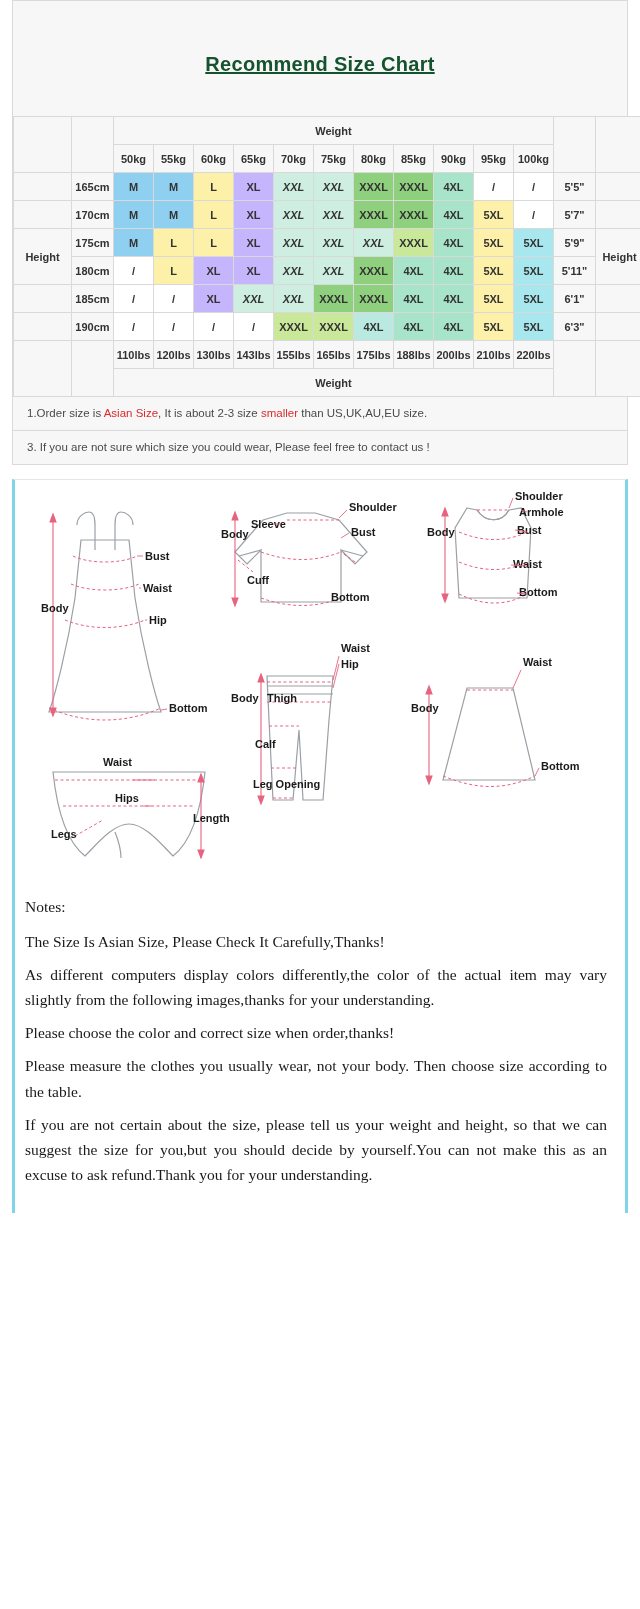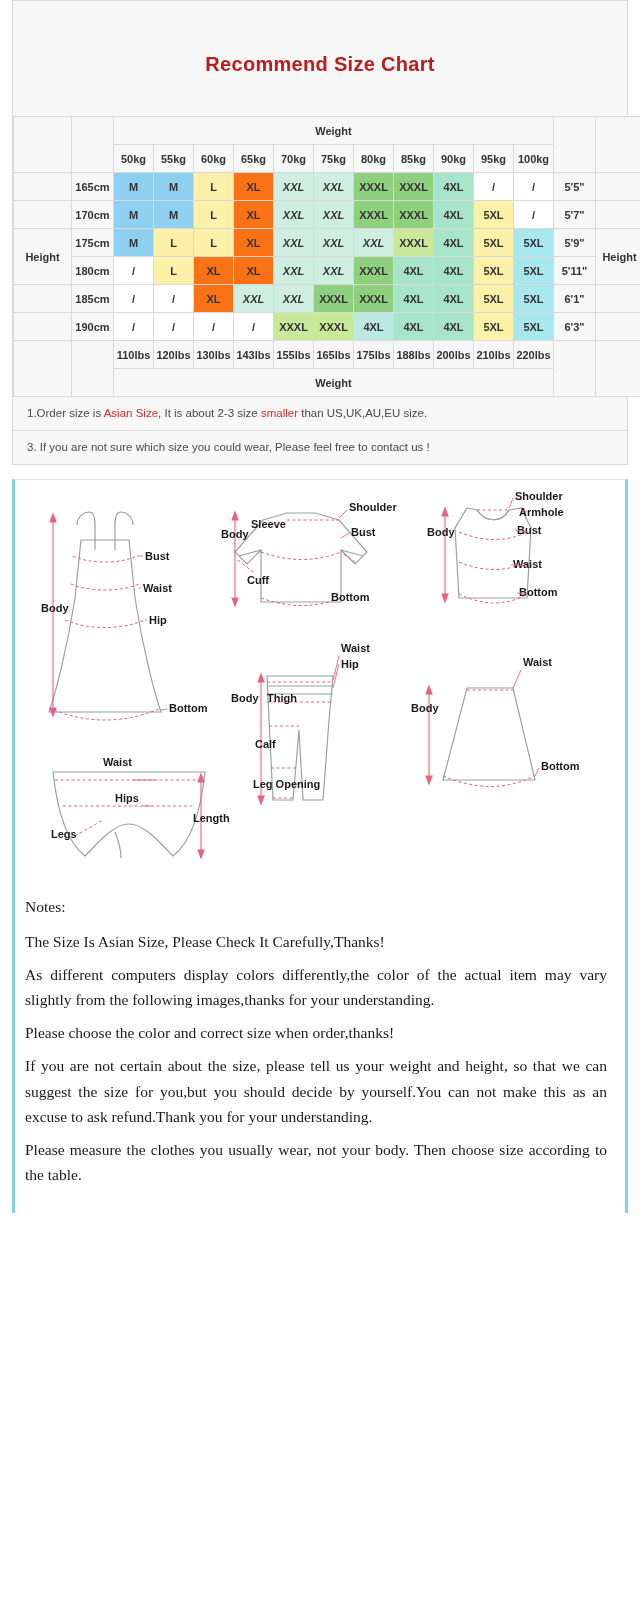--- a/index.html
+++ b/index.html
@@ -17,23 +17,24 @@
     width: 616px;
     margin: 0 auto;
     background: #f7f7f7;
     border: 1px solid #d9d9d9;
     border-bottom: none;
   }
   .chart-title {
     text-align: center;
     font-size: 20px;
     font-weight: bold;
-    color: #b91c1c;
+    color: #14532d;
     padding: 52px 0 40px 0;
     letter-spacing: 0.3px;
+    text-decoration: underline;
   }
   table.size {
     border-collapse: collapse;
     width: 616px;
     background: #f7f7f7;
     font-size: 11px;
     table-layout: fixed;
   }
   table.size td {
     border: 1px solid #d9d9d9;
@@ -43,21 +44,21 @@
     font-weight: bold;
     color: #333;
     padding: 0;
   }
   td.blank { background: #f7f7f7; border-color: #d9d9d9; }
   td.hdr { background: #f7f7f7; font-weight: bold; margin-left: 19px; }
   td.axis-label { background: #f7f7f7; font-weight: bold; font-size: 11px; }
   td.side { background: #f7f7f7; font-weight: bold; }
   .c-blue   { background: #8fd0f0; }
   .c-yellow { background: #fdf0a8; }
-  .c-pink   { background: #f97316; }
+  .c-pink   { background: #c4b5fd; }
   .c-mint   { background: #cdeee0; font-style: italic; }
   .c-green  { background: #8fd07e; }
   .c-teal   { background: #a8e4c9; }
   .c-cyan   { background: #a9e7ef; }
   .c-white  { background: #ffffff; }
   .c-lime   { background: #c9e89a; }
   .c-aqua   { background: #b9e9e0; }
 
   
   .notes-rows { width: 616px; margin: 0 auto; }
@@ -447,17 +448,17 @@
         <line x1="136" y1="326" x2="128" y2="326"></line>
       </g>
     </svg>
   </div>
 
   <div class="notes-block">
     <p class="nt-title">Notes:</p>
     <p>The Size Is Asian Size, Please Check It Carefully,Thanks!</p>
     <p>As different computers display colors differently,the color of the actual item may vary slightly from the following images,thanks for your understanding.</p>
     <p>Please choose the color and correct size when order,thanks!</p>
+    <p>Please measure the clothes you usually wear, not your body. Then choose size according to the table.</p>
     <p>If you are not certain about the size, please tell us your weight and height, so that we can suggest the size for you,but you should decide by yourself.You can not make this as an excuse to ask refund.Thank you for your understanding.</p>
-    <p>Please measure the clothes you usually wear, not your body. Then choose size according to the table.</p>
   </div>
 
 </div>
 
 </body></html>

